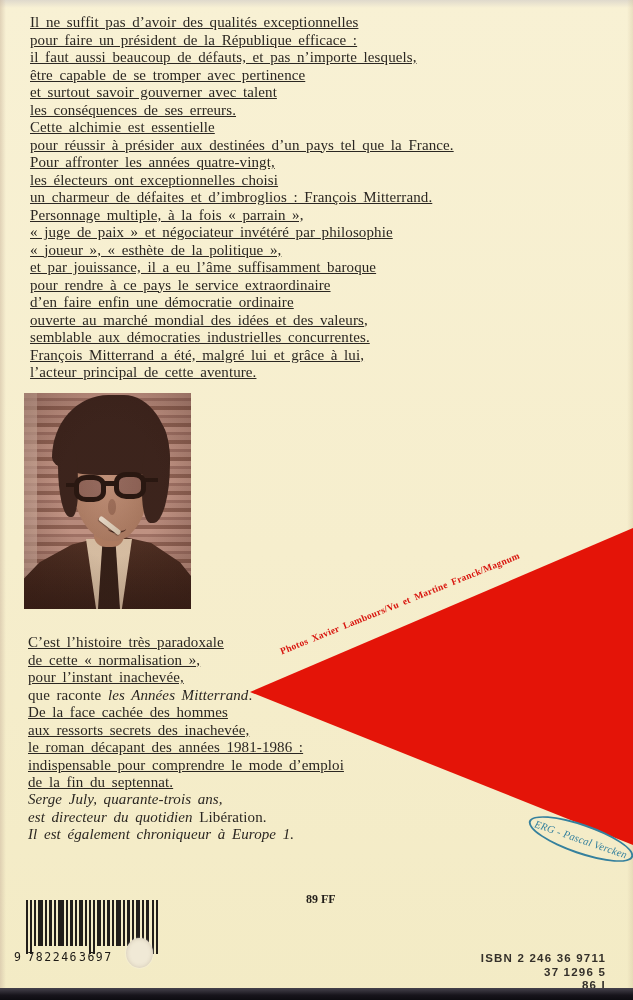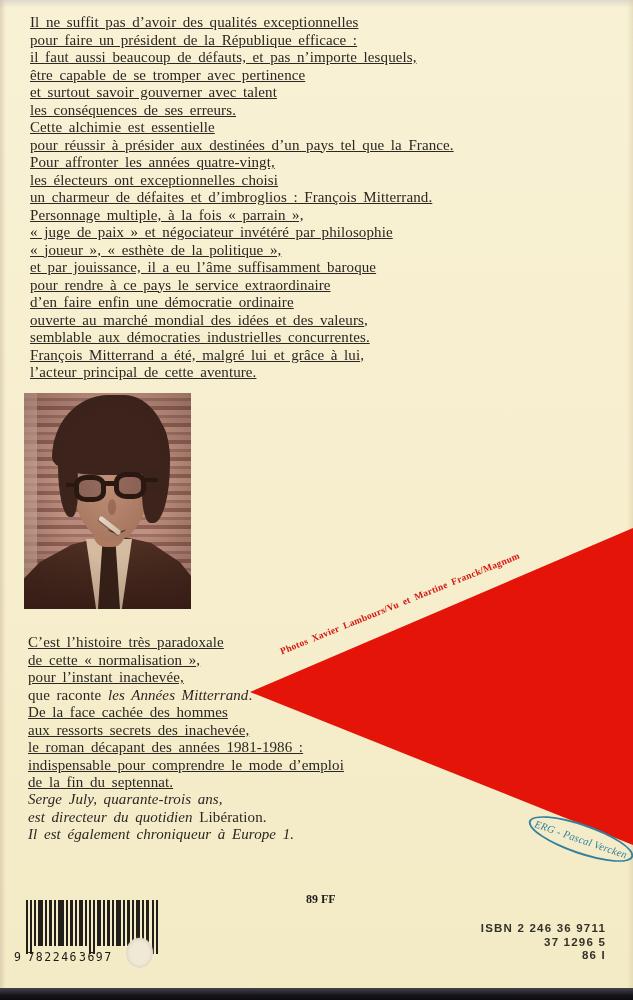--- a/index.html
+++ b/index.html
@@ -85,21 +85,21 @@
   
   #barcode{position:absolute;left:14px;top:898px;width:162px;height:74px;}
   #barcode svg{position:absolute;left:12px;top:2px;}
   #barcode-digits{position:absolute;left:0px;top:52px;display:flex;align-items:flex-start;
     font-family:"DejaVu Sans Mono",monospace;font-size:11.5px;color:#1d1a16;letter-spacing:1.5px;}
   #barcode-digits .g2{margin-left:5px;} #barcode-digits .g3{margin-left:1px;}
   #sticker{position:absolute;left:112px;top:40px;width:27px;height:30px;border-radius:50%;
     background:#f0e9d6;box-shadow:inset 0 0 4px rgba(120,100,70,.25),0 0 2px rgba(255,255,255,.6);}
 
   
-  #isbn{position:absolute;right:27px;top:922px;text-align:right;
+  #isbn{position:absolute;right:27px;top:952px;text-align:right;
     font-family:"Liberation Sans",sans-serif;font-size:11.5px;font-weight:bold;
     letter-spacing:1.2px;line-height:13.5px;color:#34302a;}
 </style>
 </head>
 <body>
 
 <div id="cover">
 
   <div class="edge-top"></div>
   <div class="edge-left"></div>

